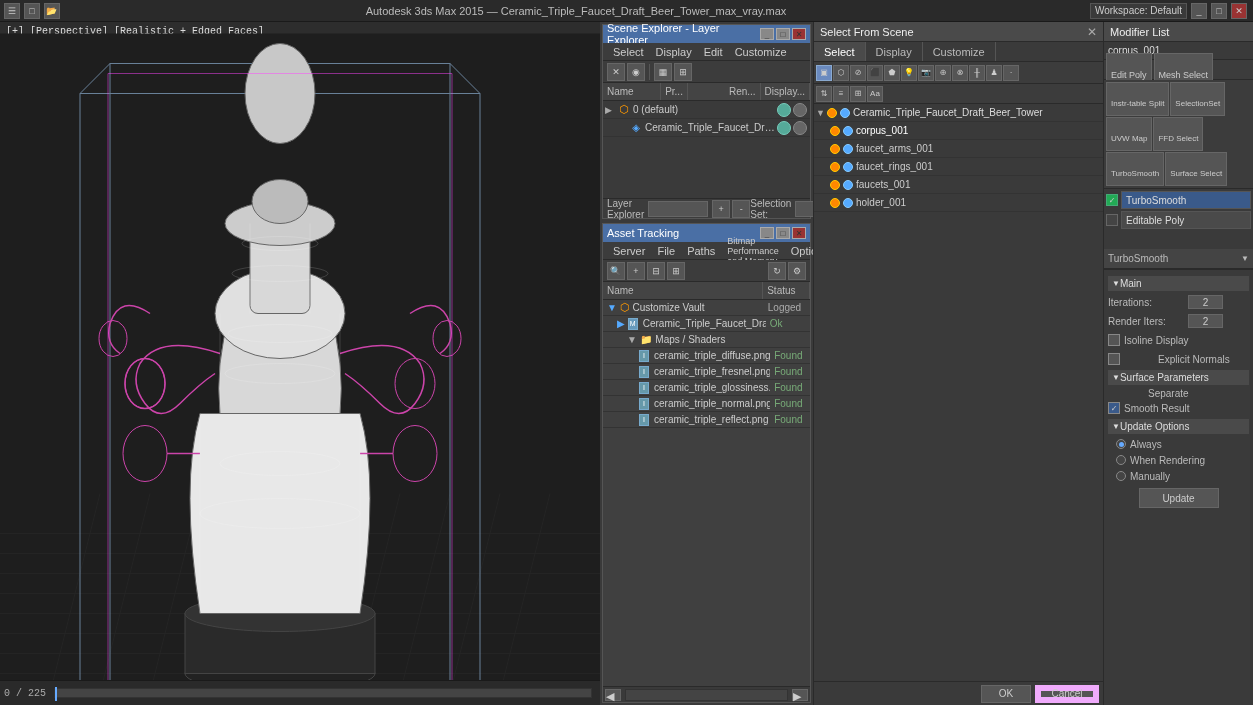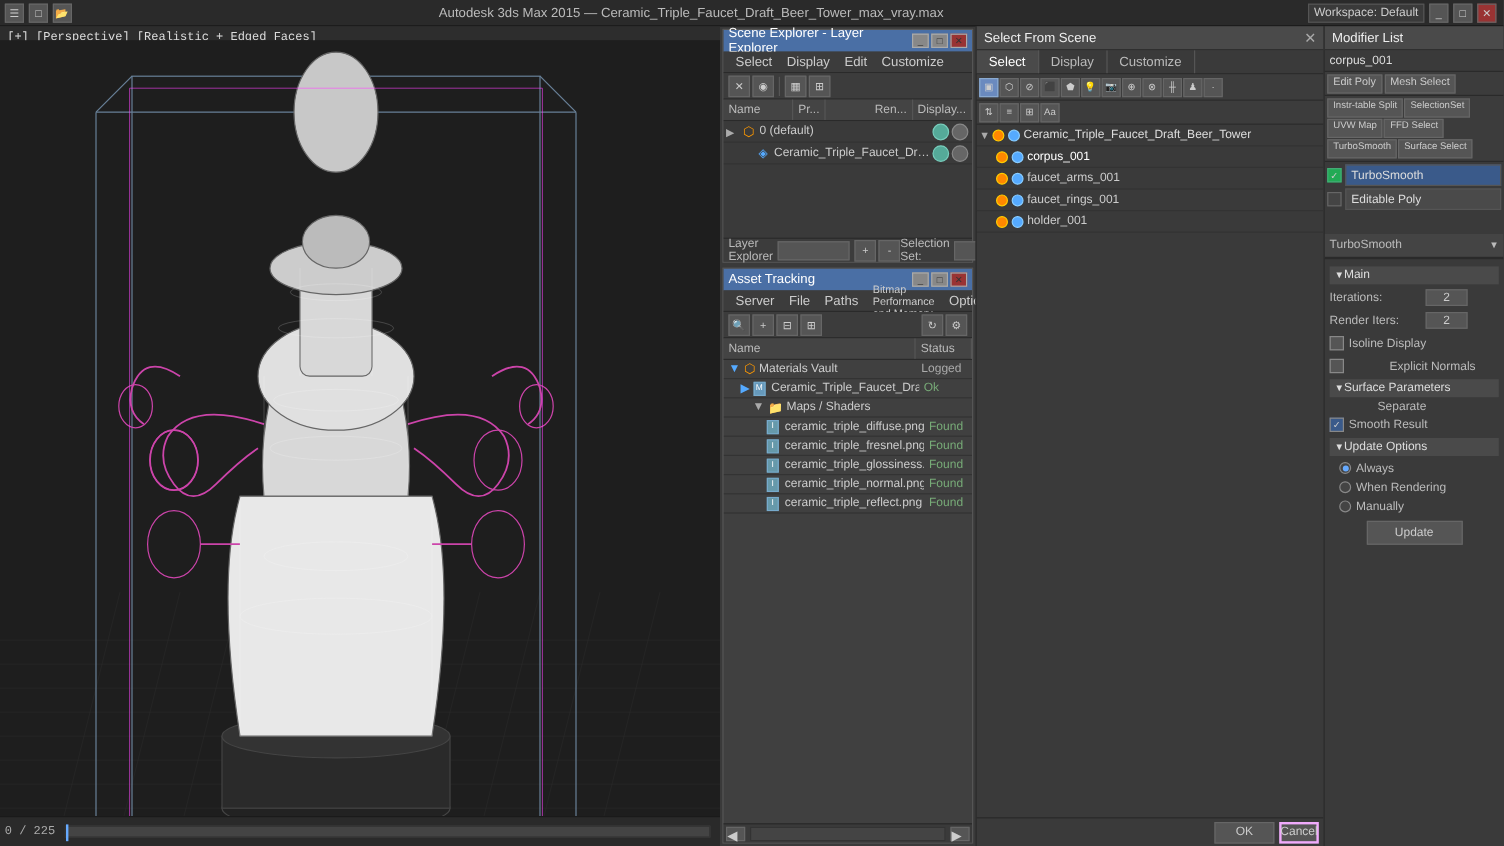--- a/index.html
+++ b/index.html
@@ -405,21 +405,21 @@
       display: flex;
       align-items: center;
       background: #3c3c3c;
       height: 20px;
       padding: 0 2px;
       gap: 2px;
       border-bottom: 1px solid #2a2a2a;
     }
     .mod-btn {
       height: 16px;
-      padding: 0 4px;
+      padding: 16px 4px;
       background: #555;
       border: 1px solid #666;
       font-size: 9px;
       color: #ccc;
       cursor: pointer;
       white-space: nowrap;
     }
     .mod-list {
       flex: 1;
       background: #3a3a3a;
@@ -847,21 +847,21 @@
       <div class="asset-table-header">
         <div class="asset-th" style="flex:4;">Name</div>
         <div class="asset-th" style="flex:1;">Status</div>
       </div>
       <div class="asset-scroll-area">
 
         <div class="asset-row">
           <div class="asset-cell" style="flex:4;display:flex;align-items:center;gap:3px;">
             <span style="color:#5af;font-size:10px;">▼</span>
             <span style="color:#f90;font-size:11px;">⬡</span>
-            <span>Materials Vault</span>
+            <span>Customize Vault</span>
           </div>
           <div class="asset-cell status-logged" style="flex:1;">Logged</div>
         </div>
 
         <div class="asset-row">
           <div class="asset-cell" style="flex:4;display:flex;align-items:center;gap:3px;padding-left:14px;">
             <span style="color:#5af;font-size:10px;">▶</span>
             <div class="file-icon">M</div>
             <span>Ceramic_Triple_Faucet_Draft_Beer_Tower_max_v...</span>
           </div>
@@ -978,32 +978,38 @@
         <span style="font-size:10px;color:#ccc;">faucet_arms_001</span>
       </div>
 
       <div class="sel-tree-row">
         <span style="width:14px;"></span>
         <div style="width:10px;height:10px;background:#f80;border-radius:50%;margin-right:3px;border:1px solid #fc0;"></div>
         <div style="width:10px;height:10px;background:#5af;border-radius:50%;margin-right:3px;border:1px solid #8cf;"></div>
         <span style="font-size:10px;color:#ccc;">faucet_rings_001</span>
       </div>
 
+      <div class="sel-tree-row">
+        <span style="width:14px;"></span>
+        <div style="width:10px;height:10px;background:#f80;border-radius:50%;margin-right:3px;border:1px solid #fc0;"></div>
+        <div style="width:10px;height:10px;background:#5af;border-radius:50%;margin-right:3px;border:1px solid #8cf;"></div>
+        <span style="font-size:10px;color:#ccc;">faucets_001</span>
+      </div>
 
       <div class="sel-tree-row">
         <span style="width:14px;"></span>
         <div style="width:10px;height:10px;background:#f80;border-radius:50%;margin-right:3px;border:1px solid #fc0;"></div>
         <div style="width:10px;height:10px;background:#5af;border-radius:50%;margin-right:3px;border:1px solid #8cf;"></div>
         <span style="font-size:10px;color:#ccc;">holder_001</span>
       </div>
     </div>
 
     <div style="height:24px;background:#3a3a3a;border-top:1px solid #2a2a2a;display:flex;align-items:center;justify-content:flex-end;padding:0 4px;gap:4px;">
       <div style="background:#555;border:1px solid #666;height:18px;width:50px;font-size:10px;color:#ccc;display:flex;align-items:center;justify-content:center;cursor:pointer;">OK</div>
-      <div style="background:#555;border:2px solid #f0abfc;height:18px;width:33px;font-size:10px;color:#ccc;display:flex;align-items:center;justify-content:center;cursor:pointer;">Cancel</div>
+      <div style="background:#555;border:6px solid #f0abfc;height:18px;width:64px;font-size:10px;color:#ccc;display:flex;align-items:center;justify-content:center;cursor:pointer;">Cancel</div>
     </div>
   </div>
 
   <div id="modifier-panel">
     <div class="mod-title">Modifier List</div>
 
     <div style="height:18px;background:#3a3a3a;border-bottom:1px solid #2a2a2a;display:flex;align-items:center;padding:0 4px;">
       <span style="font-size:10px;color:#ddd;">corpus_001</span>
     </div>
 

